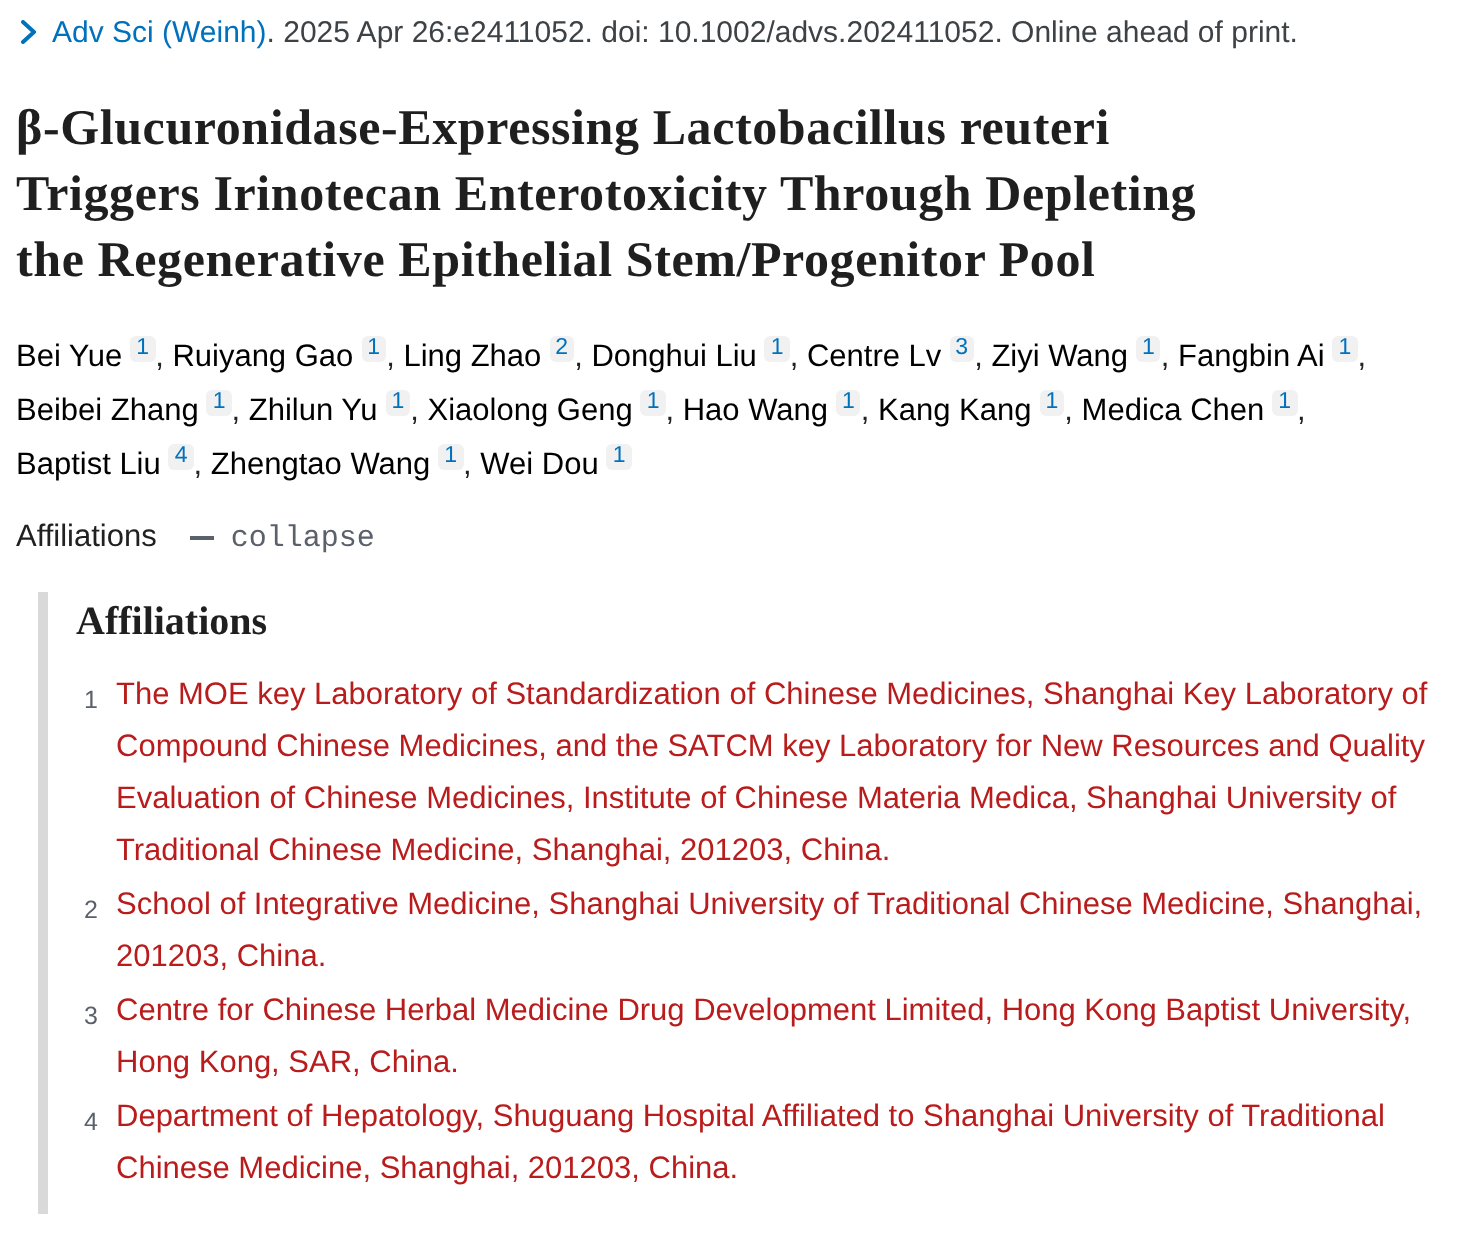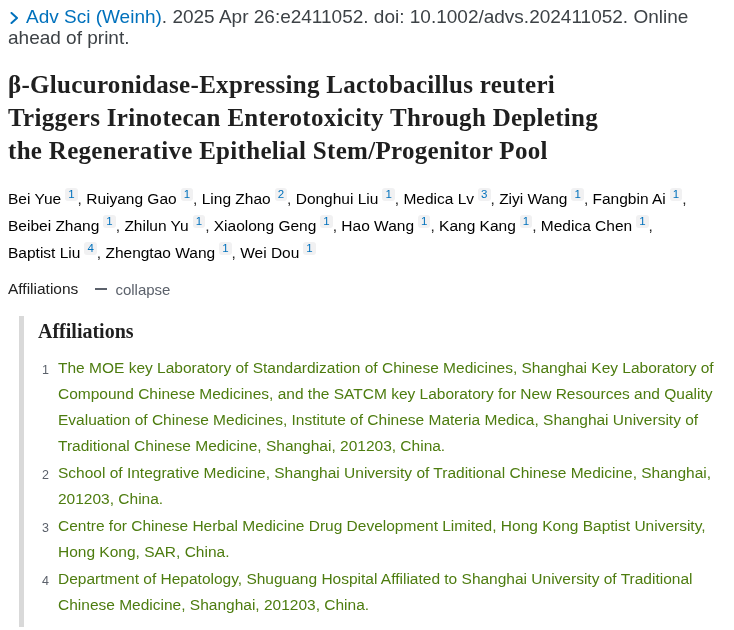--- a/index.html
+++ b/index.html
@@ -4,21 +4,21 @@
 <style>
   html, body { margin:0; padding:0; }
   body {
     width:734px; height:630px; background:#ffffff; overflow:hidden;
     font-family:"Liberation Sans", sans-serif; color:#212121;
     -webkit-font-smoothing:antialiased;
   }
   .page { padding:7px 8px 0 8px; }
 
   
-  .citation-row { font-size:19px; color:#3d4246; line-height:20px; padding-left:0; }
+  .citation-row { font-size:15px; color:#3d4246; line-height:20px; padding-left:0; }
   .chevron-icon { display:inline-block; vertical-align:-1px; margin:0 7px 0 2px; }
   .citation-journal { color:#0071bc; cursor:pointer; }
   .citation-details { color:#3d4246; }
 
   
   .article-title {
     font-family:"Liberation Serif", serif; font-weight:700;
     font-size:25px; line-height:33px; letter-spacing:0.3px;
     color:#1f1f1f; margin:20px 0 0 0; white-space:pre-line;
   }
@@ -29,30 +29,30 @@
   .aff-badge {
     background:#f1f1f2; color:#0071bc; font-size:11.5px; line-height:14px;
     padding:0 3px 1px 3px; border-radius:3px; margin-left:4px;
     vertical-align:6px; white-space:nowrap;
   }
   .author-sep { color:#212121; }
 
   
   .toggle-row { margin-top:12px; display:flex; align-items:center; font-size:15.5px; height:22px; }
   .toggle-label { color:#212121; }
-  .collapse-btn { display:flex; align-items:center; margin-left:17px; color:#5b616b; font-size:15px; cursor:pointer; }
+  .collapse-btn { display:flex; align-items:center; margin-left:17px; color:#5b616b; font-size:15px; cursor:pointer;font-family:Liberation Mono, monospace; }
   .minus-icon { display:inline-block; width:12px; height:2px; background:#5b616b; margin-right:8px; }
 
   
   .aff-panel { margin:16px 0 0 11px; border-left:5px solid #d9d9d9; padding:3px 8px 8px 14px; }
   .aff-heading { font-family:"Liberation Serif", serif; font-weight:700; font-size:20px; color:#1f1f1f; margin:0; line-height:24px; }
   .aff-list { margin-top:12px; }
   .aff-item { display:flex; font-size:15.5px; line-height:26px; margin-bottom:1px; }
   .aff-num { color:#5b616b; font-size:12.5px; flex:0 0 11px; margin-right:9px; padding-top:2px; text-align:right; }
-  .aff-text { color:#4d7c0f; max-width:664px; }
+  .aff-text { color:#b91c1c; max-width:664px; }
 </style>
 </head>
 <body>
 
 <div class="page">
 
   <div class="citation-row">
     <span class="chevron-icon"><svg width="9" height="12" viewBox="0 0 9 12">
           <polyline points="1.5,1 7,6 1.5,11" fill="none" stroke="#0071bc" stroke-width="2" stroke-linecap="round" stroke-linejoin="round"></polyline>
         </svg></span><span class="citation-journal">Adv Sci (Weinh)</span><span class="citation-details">. 2025 Apr 26:e2411052. doi: 10.1002/advs.202411052. Online ahead of print.</span>
@@ -60,21 +60,21 @@
 
   <h1 class="article-title">β-Glucuronidase-Expressing Lactobacillus reuteri
 Triggers Irinotecan Enterotoxicity Through Depleting
 the Regenerative Epithelial Stem/Progenitor Pool</h1>
 
   <div class="authors">
     <span class="author-link">Bei Yue</span><sup class="aff-badge">1</sup><span class="author-sep">, </span>
     <span class="author-link">Ruiyang Gao</span><sup class="aff-badge">1</sup><span class="author-sep">, </span>
     <span class="author-link">Ling Zhao</span><sup class="aff-badge">2</sup><span class="author-sep">, </span>
     <span class="author-link">Donghui Liu</span><sup class="aff-badge">1</sup><span class="author-sep">, </span>
-    <span class="author-link">Medica Lv</span><sup class="aff-badge">3</sup><span class="author-sep">, </span>
+    <span class="author-link">Centre Lv</span><sup class="aff-badge">3</sup><span class="author-sep">, </span>
     <span class="author-link">Ziyi Wang</span><sup class="aff-badge">1</sup><span class="author-sep">, </span>
     <span class="author-link">Fangbin Ai</span><sup class="aff-badge">1</sup><span class="author-sep">, </span>
     <span class="author-link">Beibei Zhang</span><sup class="aff-badge">1</sup><span class="author-sep">, </span>
     <span class="author-link">Zhilun Yu</span><sup class="aff-badge">1</sup><span class="author-sep">, </span>
     <span class="author-link">Xiaolong Geng</span><sup class="aff-badge">1</sup><span class="author-sep">, </span>
     <span class="author-link">Hao Wang</span><sup class="aff-badge">1</sup><span class="author-sep">, </span>
     <span class="author-link">Kang Kang</span><sup class="aff-badge">1</sup><span class="author-sep">, </span>
     <span class="author-link">Medica Chen</span><sup class="aff-badge">1</sup><span class="author-sep">, </span>
     <span class="author-link">Baptist Liu</span><sup class="aff-badge">4</sup><span class="author-sep">, </span>
     <span class="author-link">Zhengtao Wang</span><sup class="aff-badge">1</sup><span class="author-sep">, </span>

